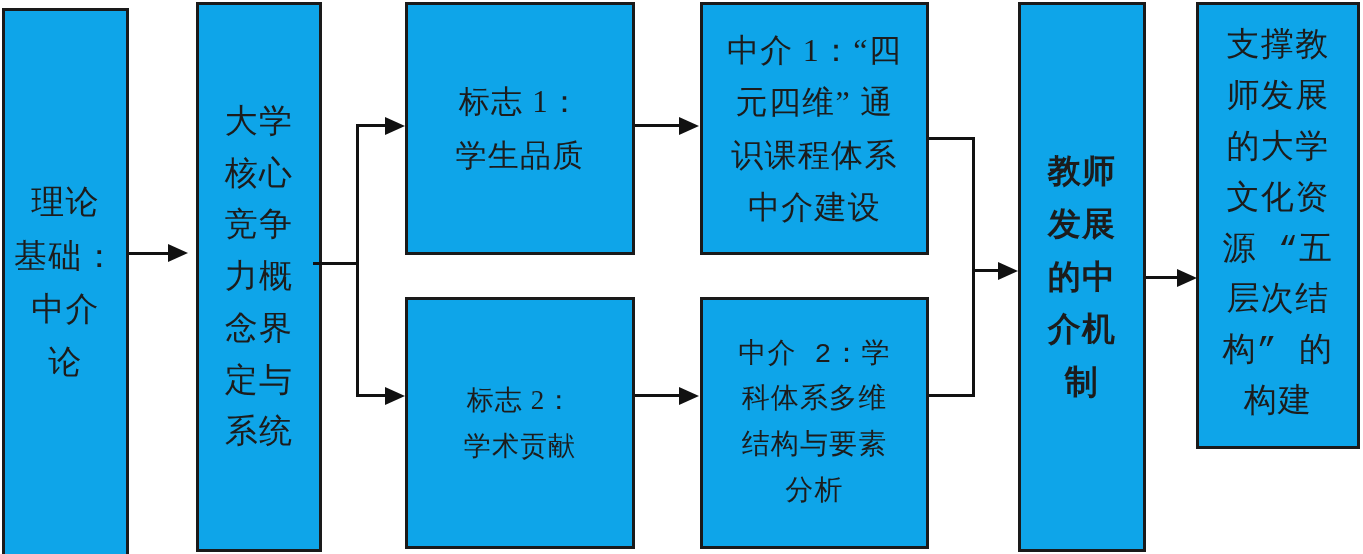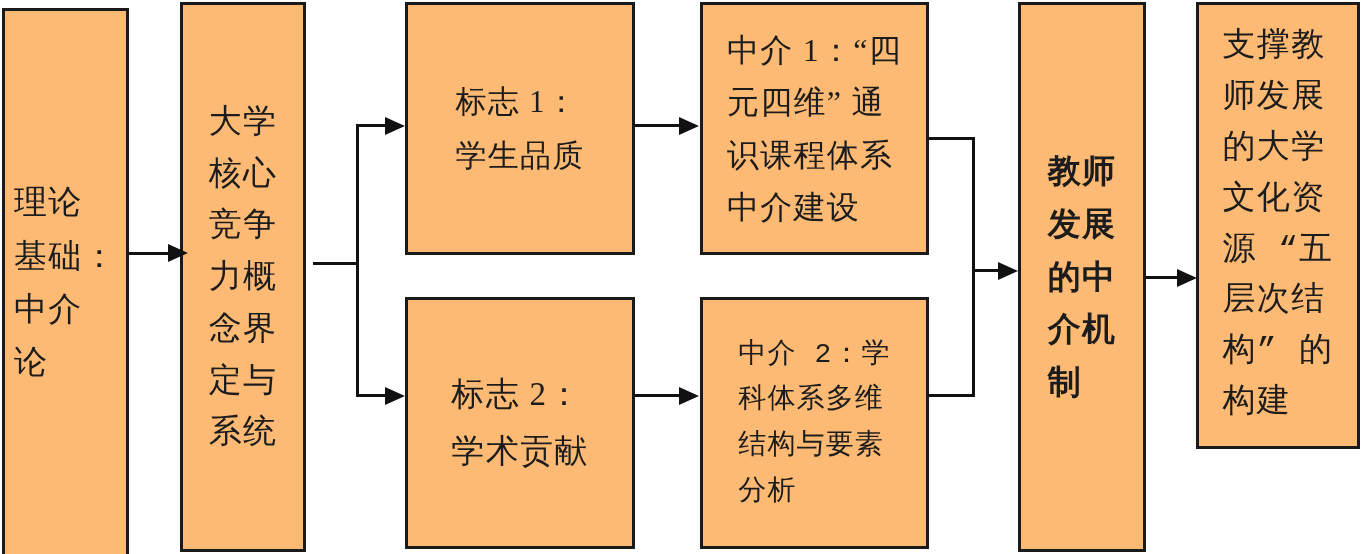--- a/index.html
+++ b/index.html
@@ -14,41 +14,42 @@
     position: relative;
     width: 1363px;
     height: 554px;
     background: #ffffff;
     overflow: hidden;
   }
   .node {
     position: absolute;
     box-sizing: border-box;
     border: 3px solid #1a1a1a;
-    background: #fdba74;
+    background: #0ea5e9;
     display: flex;
     align-items: center;
     justify-content: center;
+    text-align: center;
     color: #1c1c1c;
   }
   .node .txt {
     display: block;
     white-space: pre-line;
     line-height: 1.42;
     letter-spacing: 0.04em;
   }
   
   .n1  { left: 2px;    top: 8px;   width: 127px; height: 550px; }
   .n1 .txt  { font-size: 33px; line-height: 1.62; }
-  .n2  { left: 180px;  top: 2px;   width: 126px; height: 550px; }
+  .n2  { left: 196px;  top: 2px;   width: 126px; height: 550px; }
   .n2 .txt  { font-size: 33px; line-height: 1.57; }
   .n3  { left: 405px;  top: 2px;   width: 230px; height: 253px; }
   .n3 .txt  { font-size: 31px; line-height: 1.72; }
   .n4  { left: 405px;  top: 297px; width: 230px; height: 252px; }
-  .n4 .txt  { font-size: 33px; line-height: 1.72; }
+  .n4 .txt  { font-size: 27px; line-height: 1.72; }
   .n5  { left: 700px;  top: 2px;   width: 229px; height: 253px; }
   .n5 .txt  { font-size: 32px; line-height: 1.63; }
   .n6  { left: 700px;  top: 297px; width: 229px; height: 252px; }
   .n6 .txt  { font-size: 28px; line-height: 1.63; font-family: Liberation Mono, monospace; }
   .n7  { left: 1018px; top: 2px;   width: 128px; height: 550px; font-weight: bold; }
   .n7 .txt  { font-size: 33px; line-height: 1.60; }
   .n8  { left: 1196px; top: 2px;   width: 164px; height: 447px; font-family: Liberation Mono, monospace; }
   .n8 .txt  { font-size: 33px; line-height: 1.54; }
 
   

